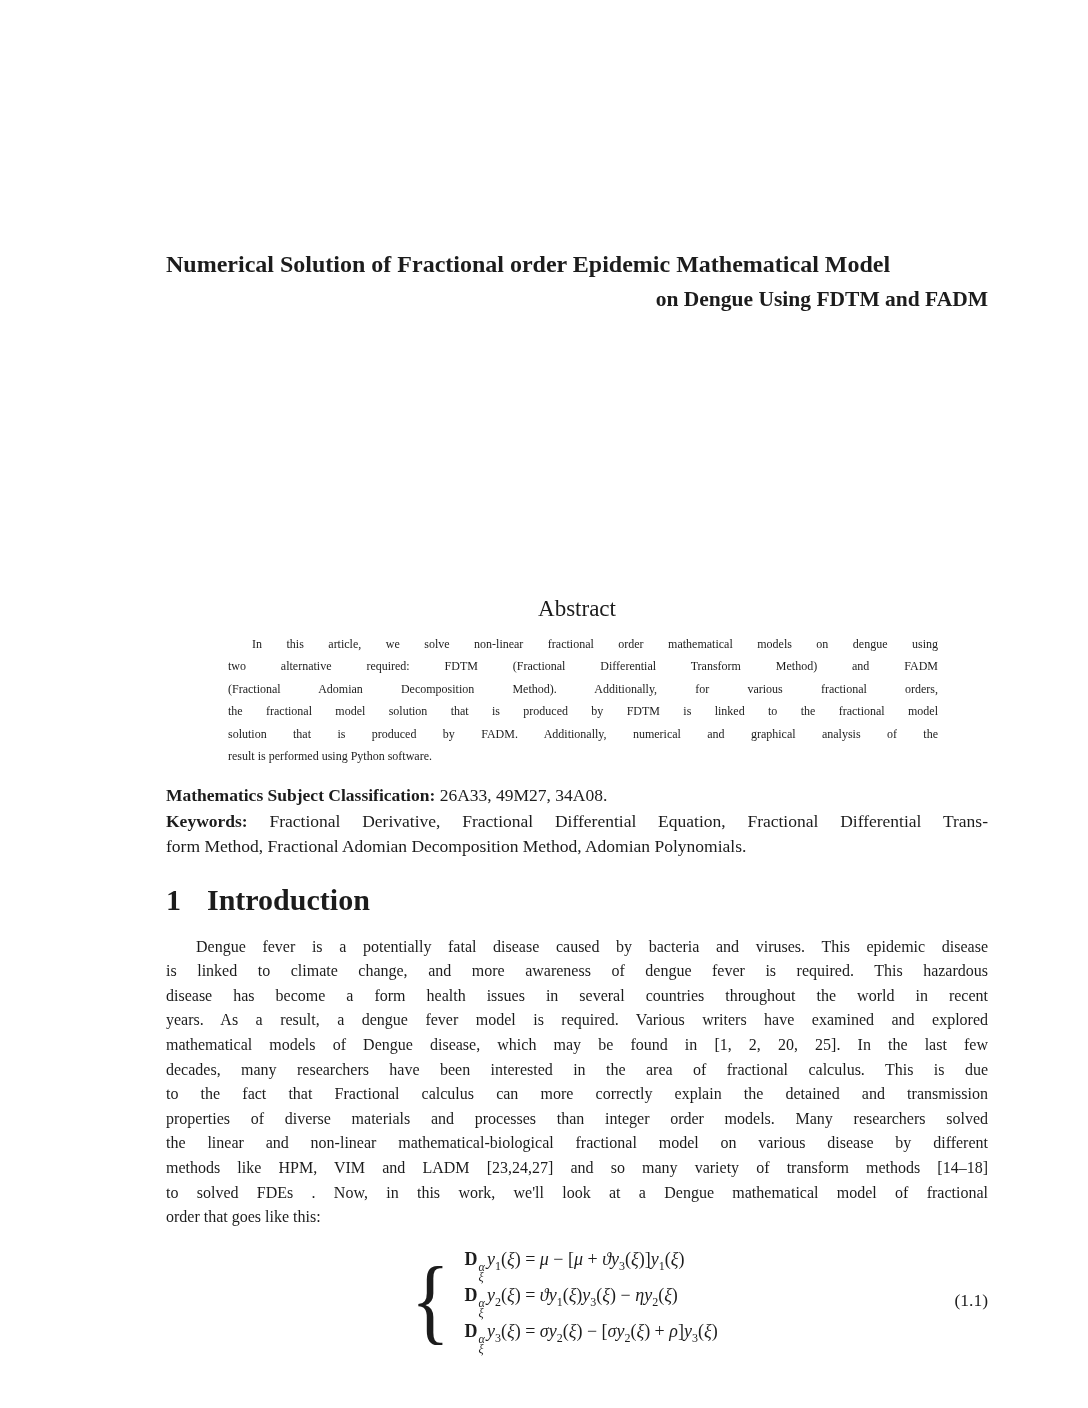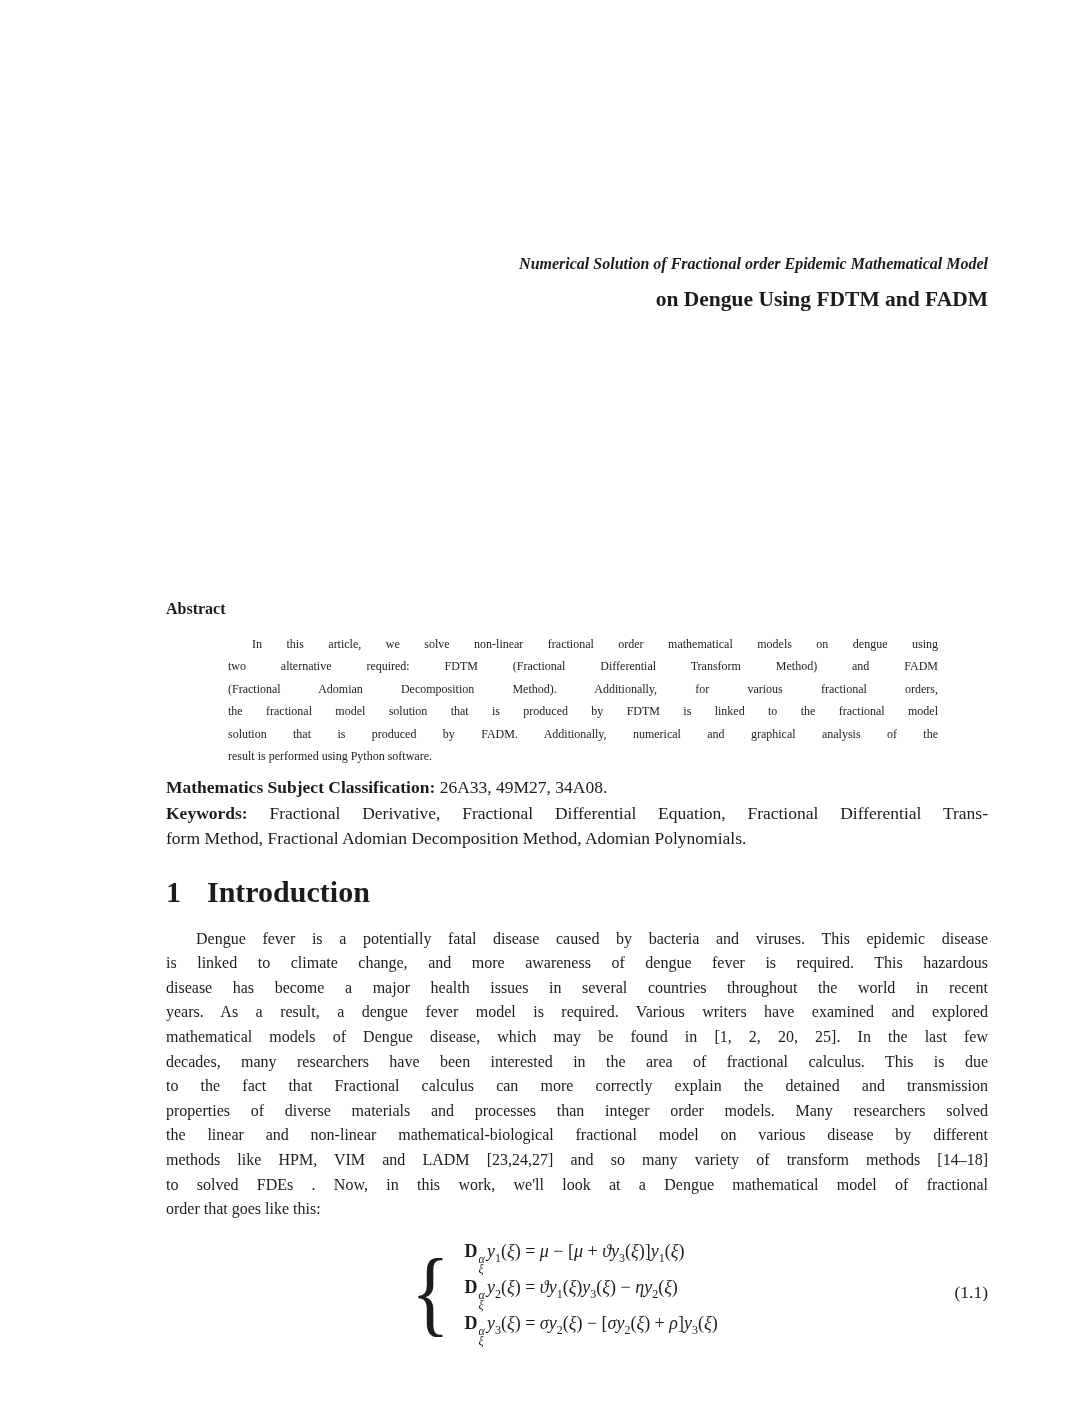--- a/index.html
+++ b/index.html
@@ -7,34 +7,34 @@
     width:1088px;height:1408px;
     background:#ffffff;
     color:#1c1c1c;
     font-family:"Liberation Serif","DejaVu Serif",serif;
     position:relative;
     overflow:hidden;
   }
   .content{position:absolute;left:166px;top:0;width:822px;}
 
   
-  .title-l1{margin-top:250px;font-size:16px;font-weight:700;text-align:right;line-height:28px;font-style:italic;}
+  .title-l1{margin-top:250px;font-size:24px;font-weight:700;text-align:left;line-height:28px;}
   .title-l2{margin-top:7px;font-size:21.5px;font-weight:700;text-align:right;line-height:28px;}
 
   
-  .abs-heading{margin-top:284px;font-size:16px;font-weight:700;line-height:24px;}
+  .abs-heading{margin-top:284px;font-size:23px;font-weight:400;text-align:center;line-height:24px;}
   .abs-body{margin:12px 0 0 62px;width:710px;font-size:12px;line-height:22.4px;}
   .abs-body > div:first-child{padding-left:24px;}
 
   
   .line{text-align:justify;text-align-last:justify;}
   .line.last{text-align-last:left;}
 
   
-  .cls{margin-top:8px;font-size:17.5px;line-height:25.4px;}
+  .cls{margin-top:16px;font-size:17.5px;line-height:25.4px;}
   .cls-line{text-align:left;}
   .cls-line.stretch{text-align:justify;text-align-last:justify;}
 
   
   .sec-heading{margin-top:22px;font-size:30px;font-weight:700;line-height:36px;}
   .sec-num{margin-right:26px;}
 
   
   .intro{margin-top:17px;font-size:16px;line-height:24.6px;}
   .intro > div:first-child{padding-left:30px;}
@@ -76,21 +76,21 @@
       <div class="cls-line">form Method, Fractional Adomian Decomposition Method, Adomian Polynomials.</div>
     </div>
 
     <div class="sec-heading">
       <span class="sec-num">1</span><span class="sec-title">Introduction</span>
     </div>
 
     <div class="intro">
         <div class="line">Dengue fever is a potentially fatal disease caused by bacteria and viruses. This epidemic disease</div>
         <div class="line">is linked to climate change, and more awareness of dengue fever is required. This hazardous</div>
-        <div class="line">disease has become a major health issues in several countries throughout the world in recent</div>
+        <div class="line">disease has become a form health issues in several countries throughout the world in recent</div>
         <div class="line">years. As a result, a dengue fever model is required. Various writers have examined and explored</div>
         <div class="line">mathematical models of Dengue disease, which may be found in [1, 2, 20, 25]. In the last few</div>
         <div class="line">decades, many researchers have been interested in the area of fractional calculus. This is due</div>
         <div class="line">to the fact that Fractional calculus can more correctly explain the detained and transmission</div>
         <div class="line">properties of diverse materials and processes than integer order models. Many researchers solved</div>
         <div class="line">the linear and non-linear mathematical-biological fractional model on various disease by different</div>
         <div class="line">methods like HPM, VIM and LADM [23,24,27] and so many variety of transform methods [14–18]</div>
         <div class="line">to solved FDEs . Now, in this work, we'll look at a Dengue mathematical model of fractional</div>
         <div class="line last">order that goes like this:</div>
       </div>

